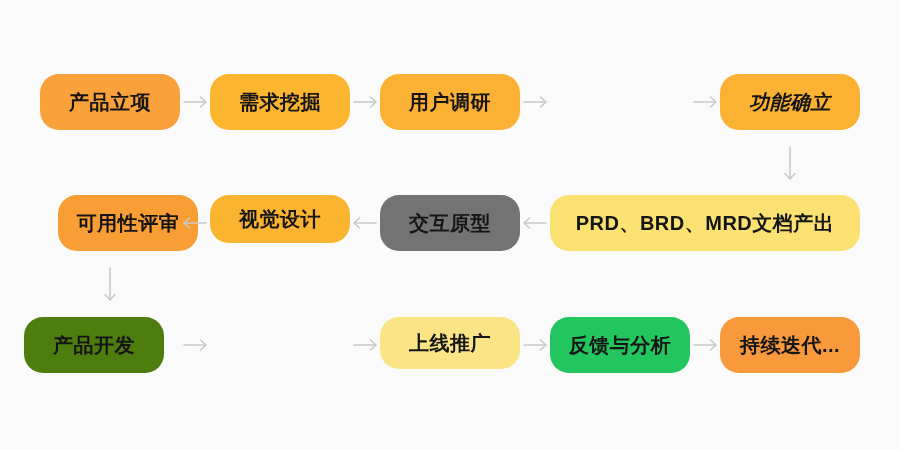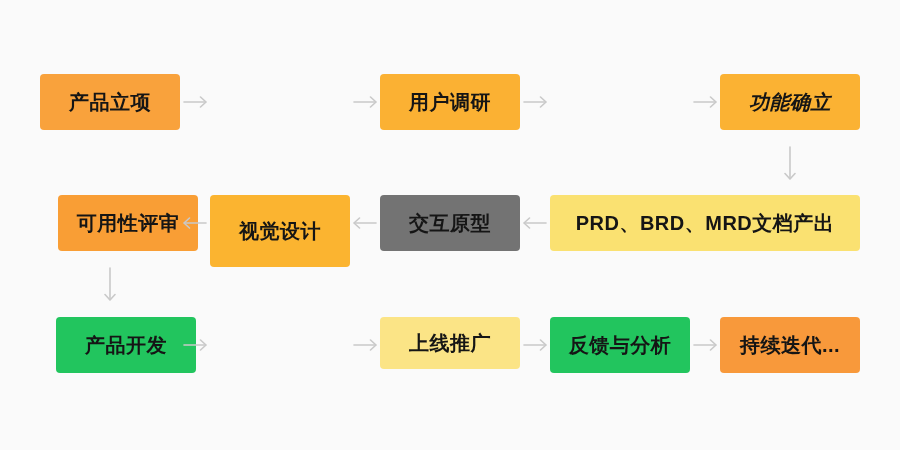--- a/index.html
+++ b/index.html
@@ -6,54 +6,57 @@
   body{
     width:900px;height:450px;
     font-family:"Liberation Sans","DejaVu Sans",sans-serif;
     background:#FAFAFA;
   }
   .canvas{
     position:relative;width:900px;height:450px;overflow:hidden;
   }
   .node{
     position:absolute;
-    border-radius:4px;
+    border-radius:19px;
     display:flex;align-items:center;justify-content:center;
     font-size:20px;font-weight:700;color:#151515;
     letter-spacing:0.5px;white-space:nowrap;
   }
   .node span{pointer-events:none;}
   svg.arrow{position:absolute;display:block;}
 </style>
 </head>
 <body>
 
 <div class="canvas" style="background: rgb(250, 250, 250);">
     <div class="node" style="left: 40px; top: 74px; width: 140px; height: 56px; background: rgb(249, 162, 60); color: rgb(21, 21, 21);">
       <span>产品立项</span>
     </div>
+    <div class="node" style="left: 210px; top: 74px; width: 140px; height: 56px; background: rgb(252, 181, 46); color: rgb(21, 21, 21);">
+      <span>需求挖掘</span>
+    </div>
     <div class="node" style="left: 380px; top: 74px; width: 140px; height: 56px; background: rgb(251, 177, 51); color: rgb(21, 21, 21); align-items: center;">
       <span>用户调研</span>
     </div>
     <div class="node" style="left: 720px; top: 74px; width: 140px; height: 56px; background: rgb(251, 178, 51); color: rgb(21, 21, 21); font-style: italic;">
       <span>功能确立</span>
     </div>
     <div class="node" style="left: 550px; top: 195px; width: 310px; height: 56px; background: rgb(250, 225, 113); color: rgb(21, 21, 21);">
       <span>PRD、BRD、MRD文档产出</span>
     </div>
     <div class="node" style="left: 380px; top: 195px; width: 140px; height: 56px; background: #737373; color: rgb(21, 21, 21);">
       <span>交互原型</span>
     </div>
-    <div class="node" style="left: 210px; top: 195px; width: 140px; height: 72px; background: rgb(251, 180, 48); color: rgb(21, 21, 21);">
+    <div class="node" style="left: 210px; top: 195px; width: 140px; height: 48px; background: rgb(251, 180, 48); color: rgb(21, 21, 21);">
       <span>视觉设计</span>
     </div>
     <div class="node" style="left: 40px; top: 195px; width: 140px; height: 56px; background: rgb(249, 158, 53); color: rgb(21, 21, 21); margin-left: 18px;">
       <span>可用性评审</span>
     </div>
-    <div class="node" style="left: 56px; top: 317px; width: 140px; height: 56px; background: #22c55e; color: rgb(21, 21, 21);">
+    <div class="node" style="left: 24px; top: 317px; width: 140px; height: 56px; background: #4d7c0f; color: rgb(21, 21, 21);">
       <span>产品开发</span>
     </div>
     <div class="node" style="left: 380px; top: 317px; width: 140px; height: 52px; background: rgb(251, 228, 134); color: rgb(21, 21, 21);">
       <span>上线推广</span>
     </div>
     <div class="node" style="left: 550px; top: 317px; width: 140px; height: 56px; background: #22c55e; color: rgb(21, 21, 21);">
       <span>反馈与分析</span>
     </div>
     <div class="node" style="left: 720px; top: 317px; width: 140px; height: 56px; background: rgb(248, 153, 59); color: rgb(21, 21, 21);">
       <span>持续迭代...</span>

